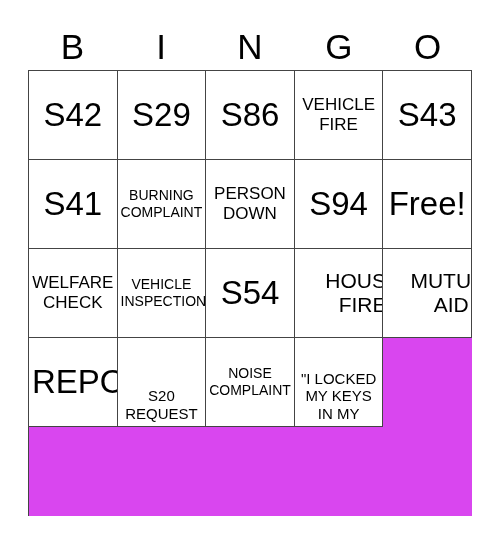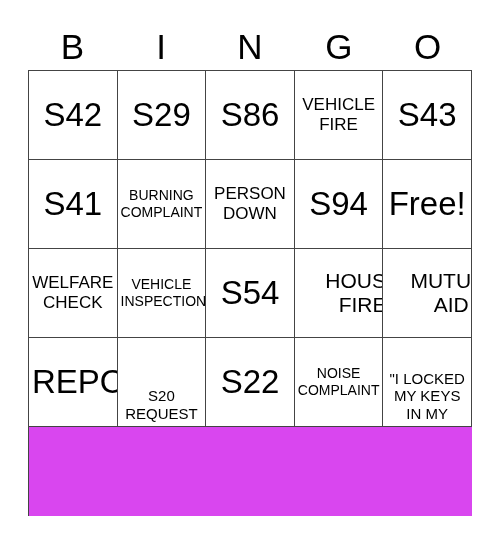--- a/index.html
+++ b/index.html
@@ -153,23 +153,20 @@
 AID</span>
       </div>
       <div class="cell">
         <span class="cell-text size-xl">REPO</span>
       </div>
       <div class="cell">
         <span class="cell-text size-sm">S20
 REQUEST</span>
       </div>
       <div class="cell">
-        <span class="cell-text size-xl">S22</span>
-      </div>
-      <div class="cell">
         <span class="cell-text size-xs">NOISE
 COMPLAINT</span>
       </div>
       <div class="cell">
         <span class="cell-text size-sm">"I LOCKED
 MY KEYS
 IN MY
 CAR"</span>
       </div>
     </div>

